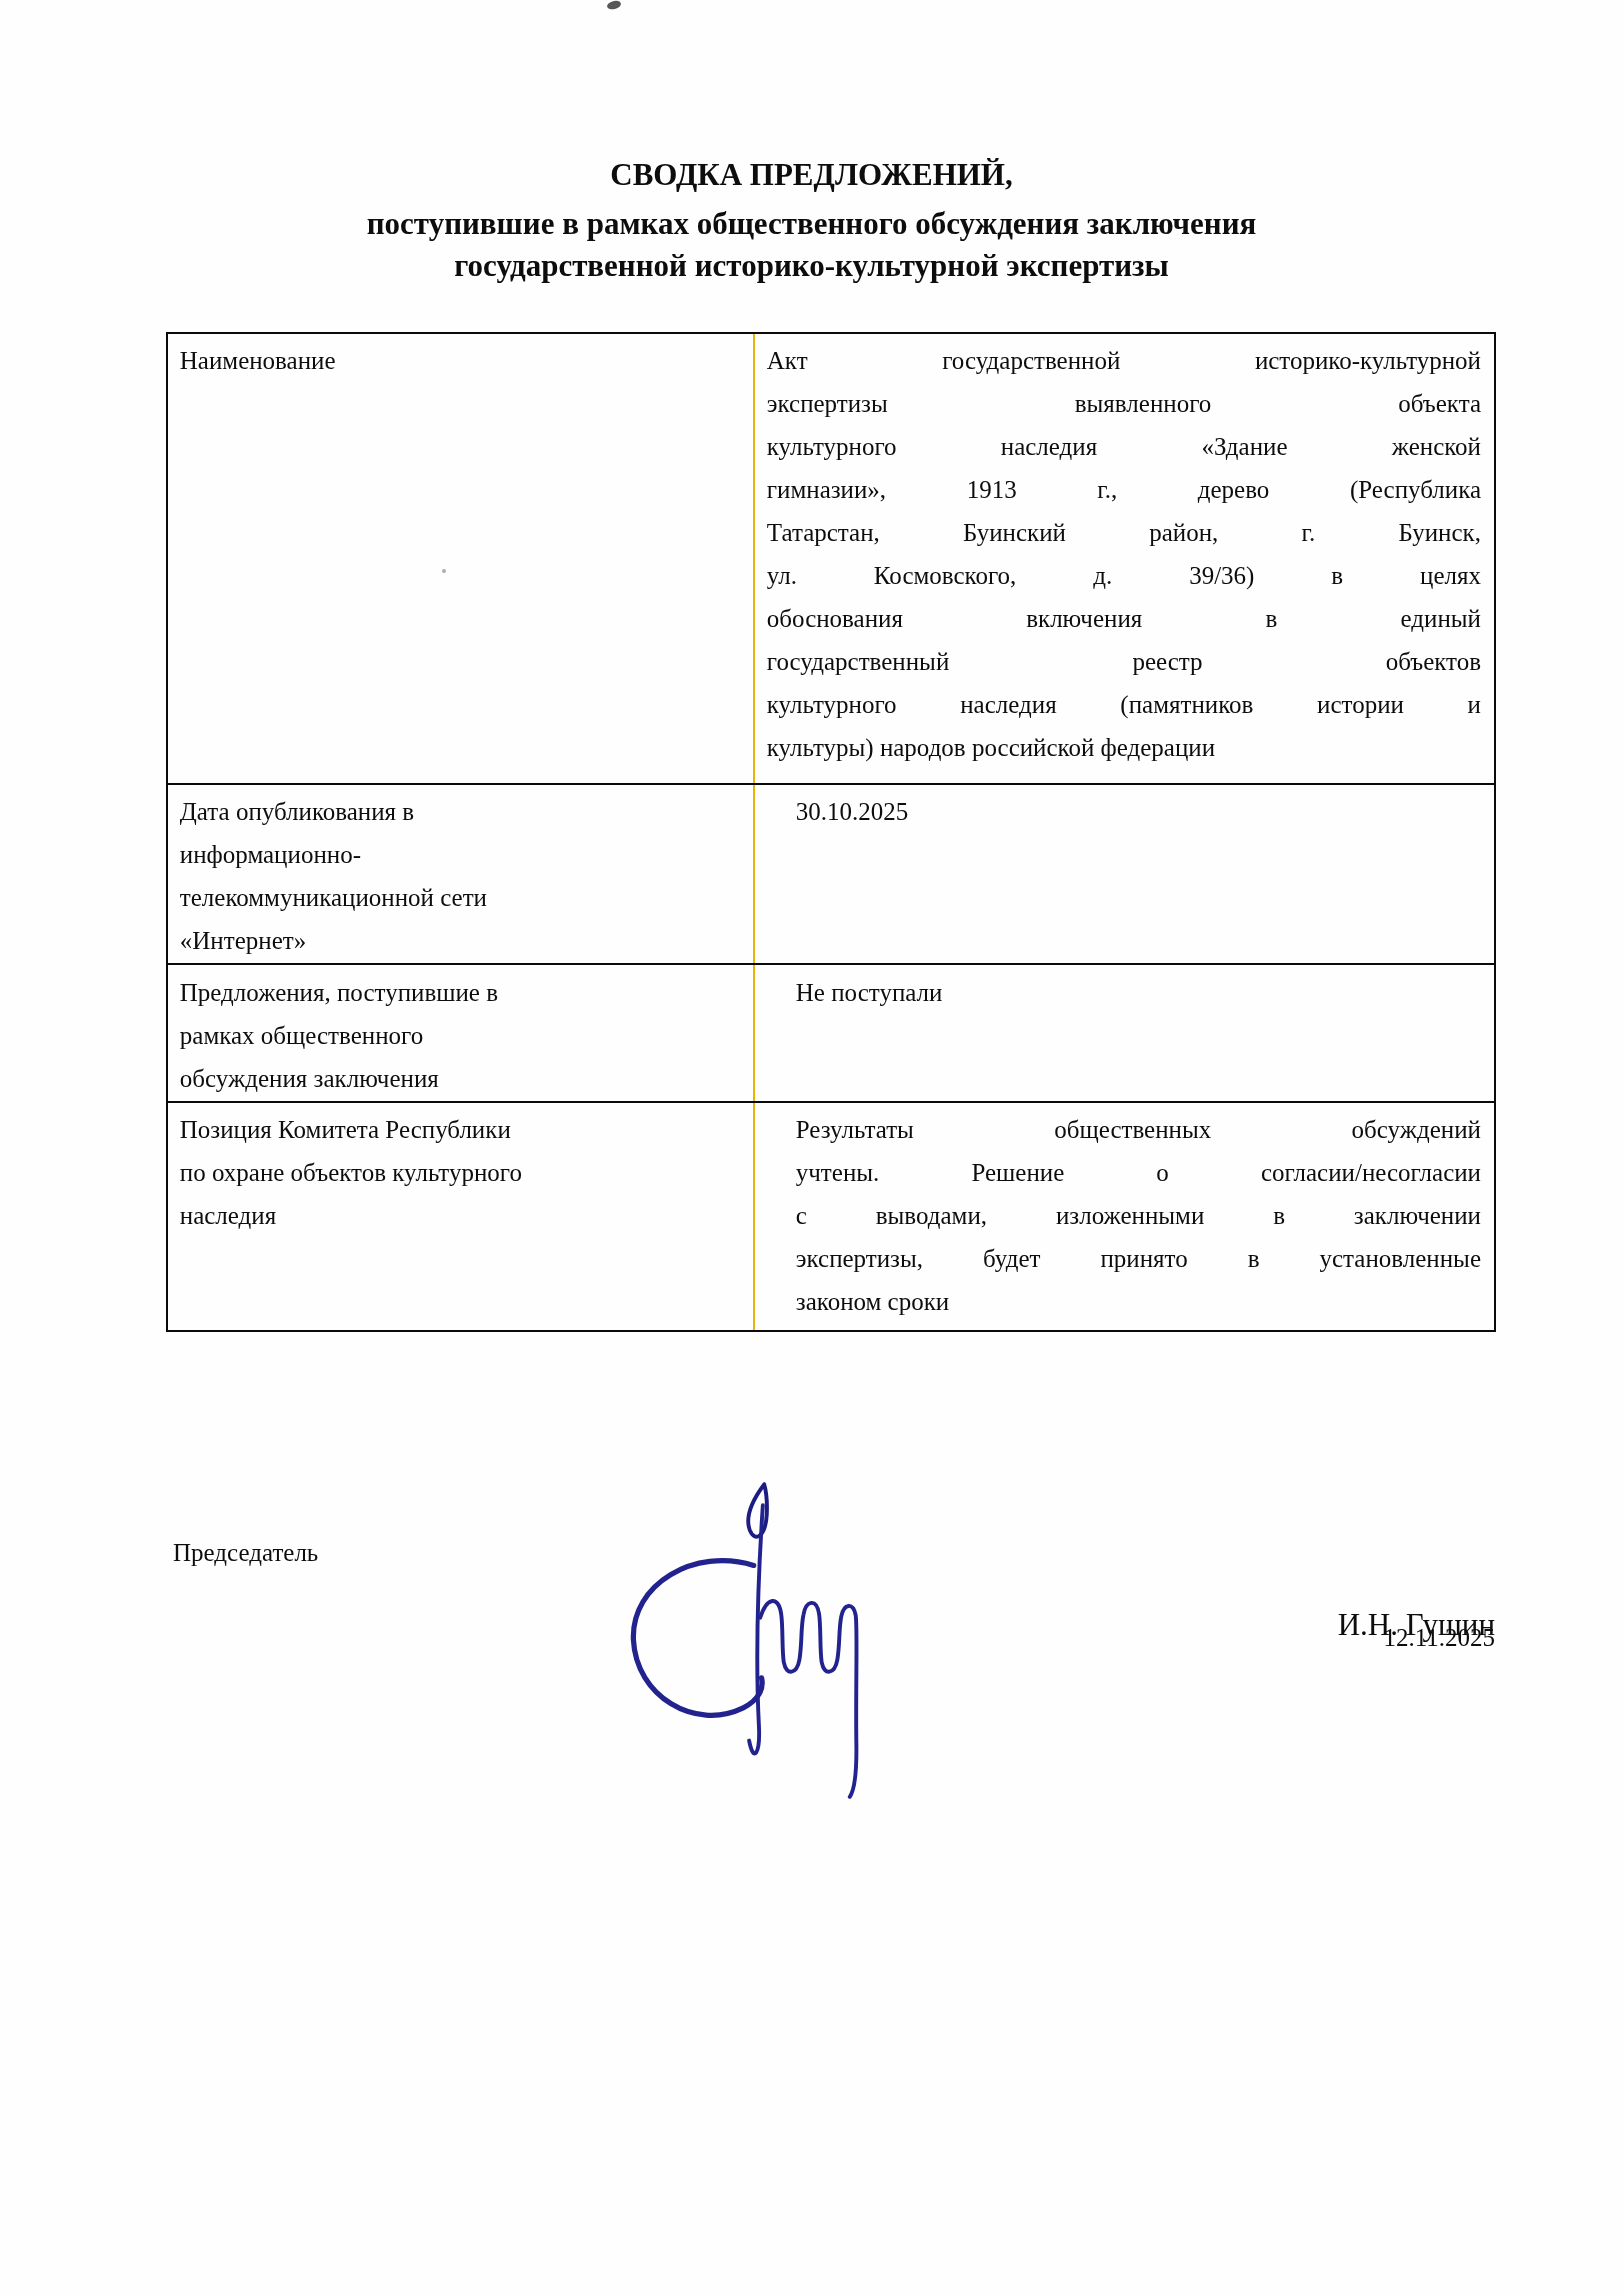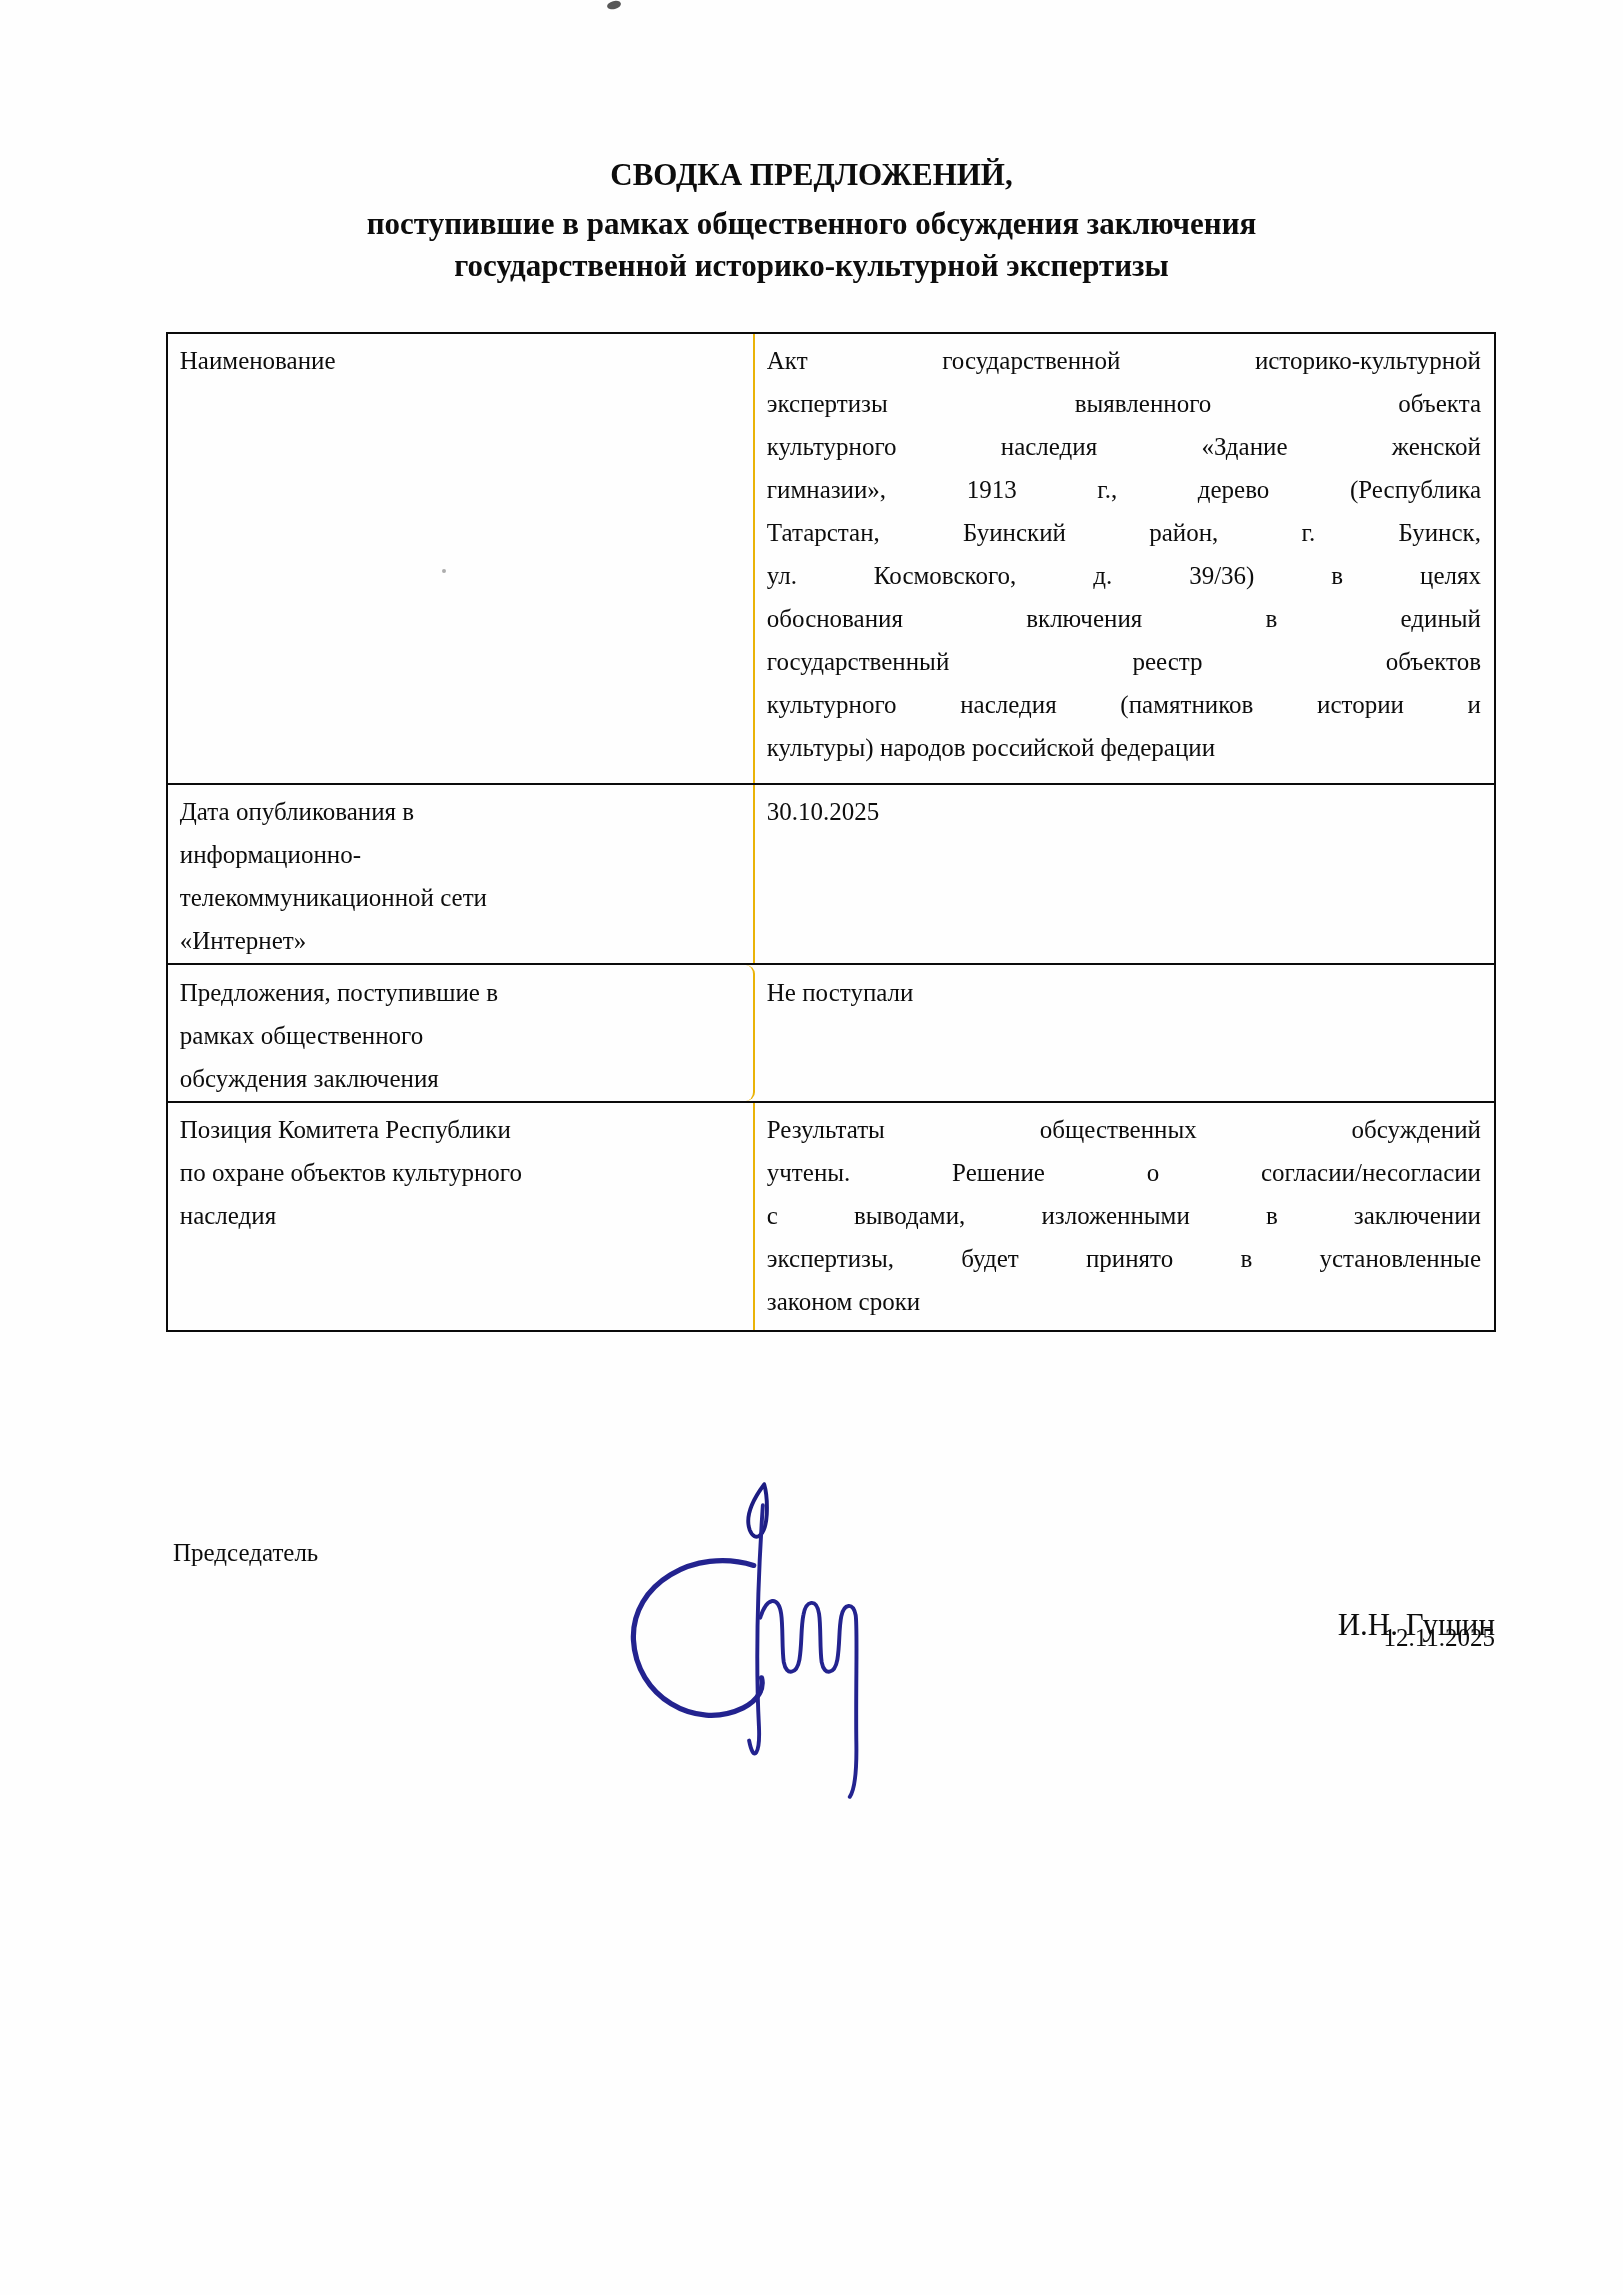--- a/index.html
+++ b/index.html
@@ -13,33 +13,33 @@
     position:absolute; top:154px; left:0; width:100%;
     text-align:center; font-weight:bold; font-size:31px; line-height:42px;
   }
   .title .t1 { margin-bottom:7px; }
   
   .doc-table {
     position:absolute; top:332px; left:166px; width:1330px;
     border:2.6px solid #0a0a0a; box-sizing:border-box; background:#fefefe;
   }
   .t-row { display:flex; }
-  .t-row + .t-row { border-top:2px solid #0a0a0a; }
+  .t-row + .t-row { border-top:2px solid #0a0a0a;gap:29px; }
   .cell {
     box-sizing:border-box; padding:5.2px 13px 1.3px 11.8px;
     font-size:25px; line-height:43px;
   }
   .cell-label { width:587px; border-right:2px solid #eab308; }
   .cell-value { width:743px; flex:1; }
   .justify .line { text-align:justify; text-align-last:justify; }
   .justify .line:last-child { text-align-last:auto; }
   .r1 { min-height:449px; }
   .r2 { min-height:178px; }
   .r3 { min-height:90px; }
-  .r4 { min-height:129px;border-radius:9px; }
+  .r4 { min-height:129px; }
   .r5 { min-height:227px; }
   
   .sign-role { position:absolute; left:173px;  top:1539px; font-size:25px; }
   .sign-name { position:absolute; right:128px; top:1607px; font-size:31px;font-family:Liberation Serif, serif; }
   .sign-date { position:absolute; right:128px; top:1624px; font-size:25px; }
   .sign-ink  { position:absolute; left:589px;  top:1466px; width:366px; height:340px; }
   
   .speck-top {
     position:absolute; left:607px; top:1.3px; width:14.4px; height:7.9px;
     background:#3a3a3a; border-radius:50%; transform:rotate(-14deg); opacity:.85;

